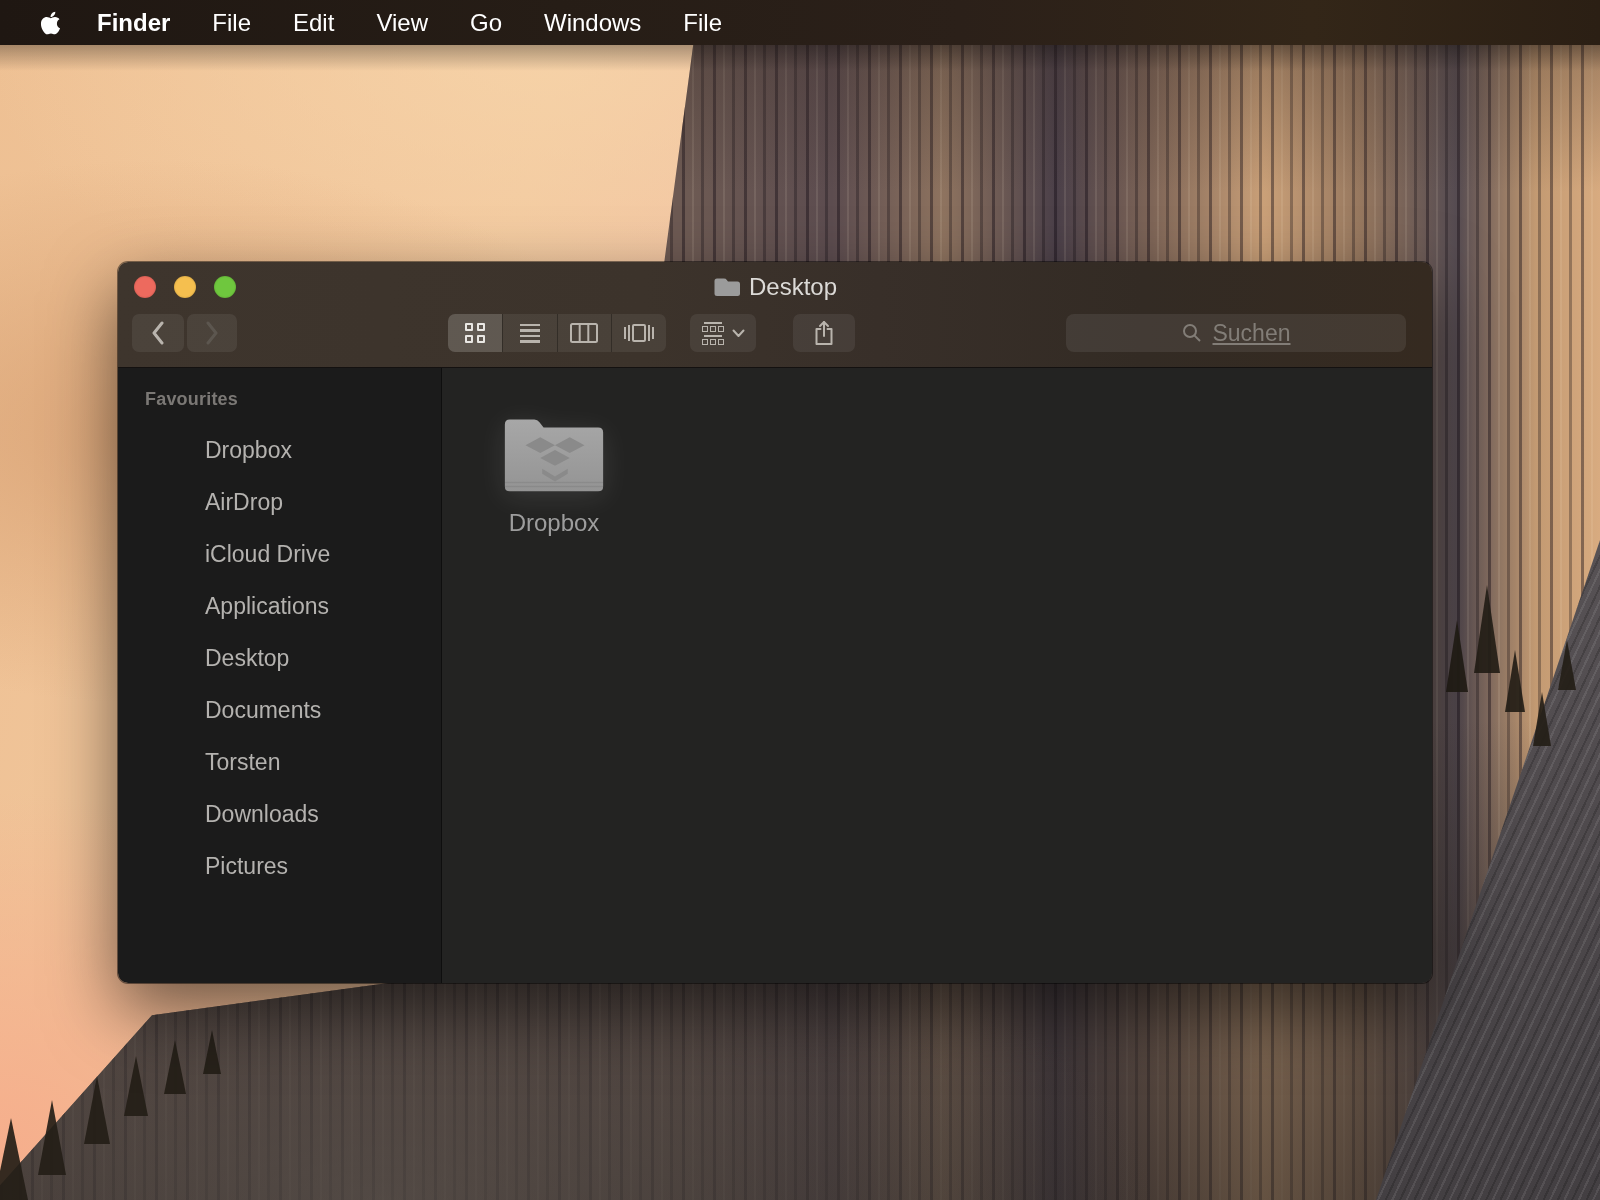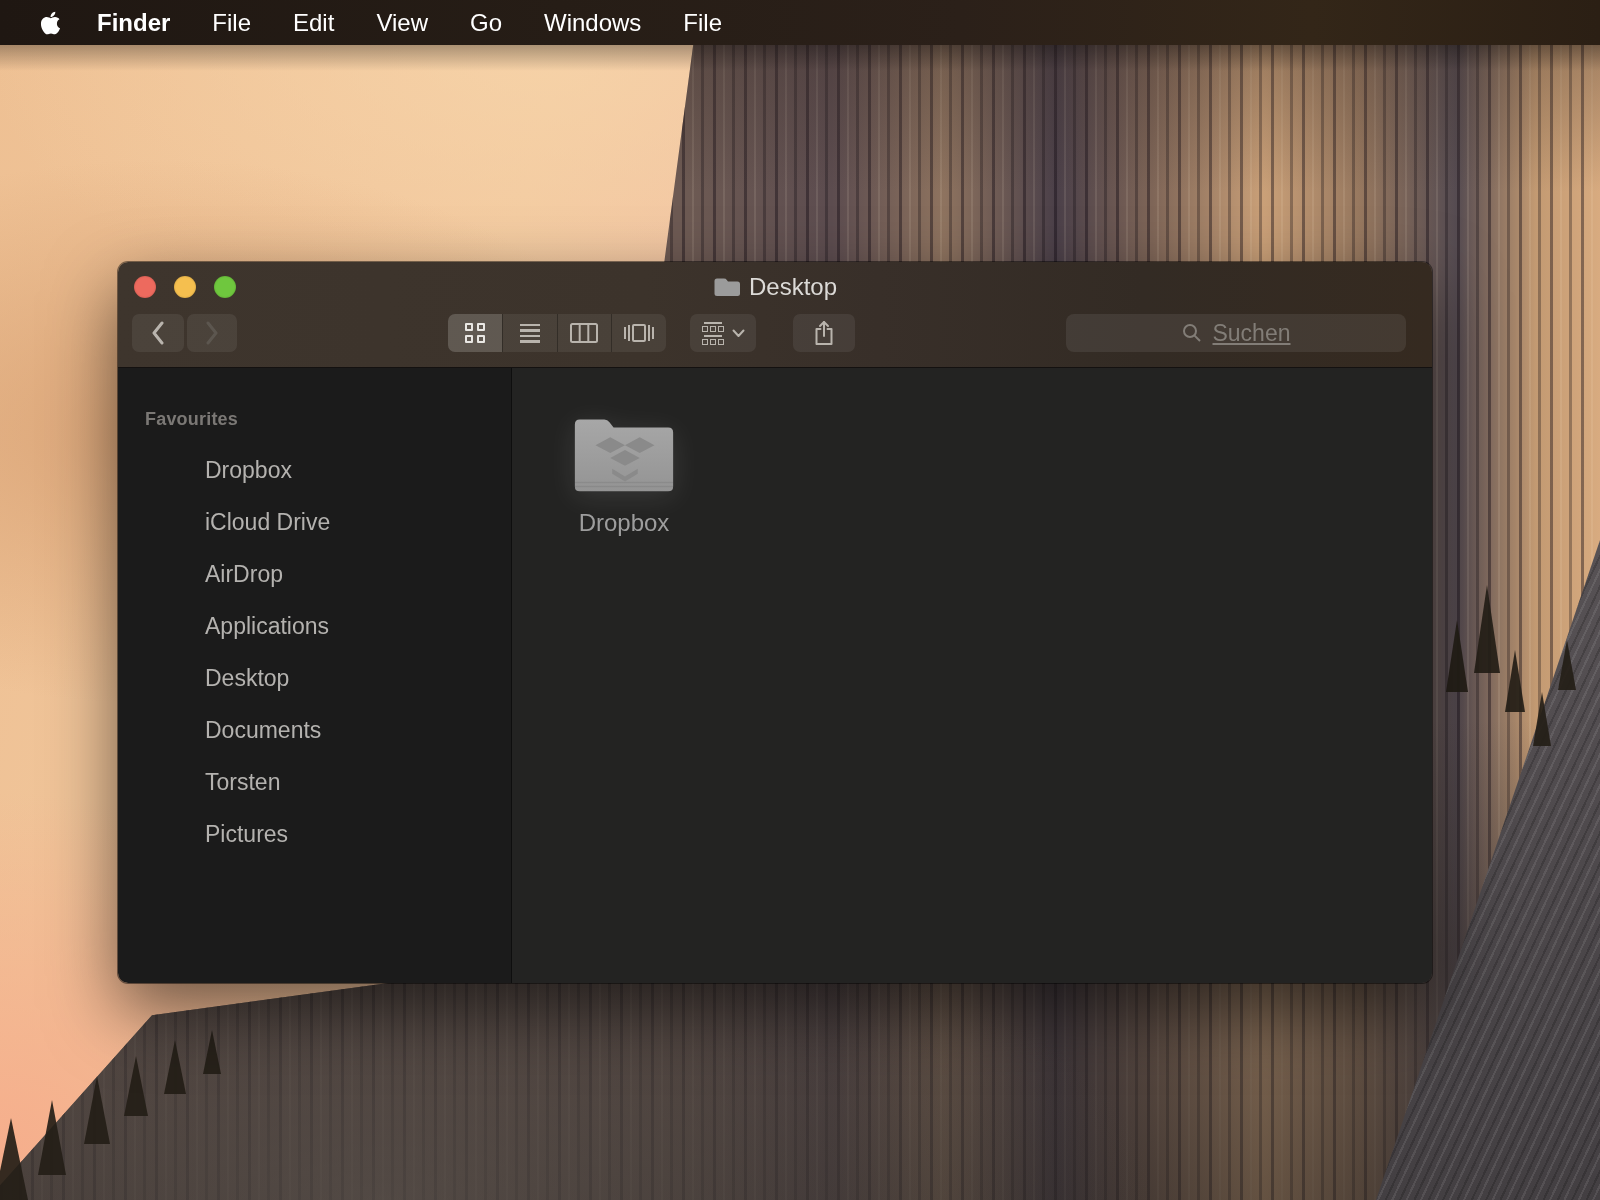--- a/index.html
+++ b/index.html
@@ -76,22 +76,22 @@
   .ic-grid span{border:2px solid currentColor;border-radius:1px;}
   .ic-list{display:flex;flex-direction:column;gap:3px;}
   .ic-list span{width:20px;height:2.5px;background:currentColor;}
   .arr-group{display:flex;flex-direction:column;gap:2px;align-items:center;}
   .arr-line{width:18px;height:2px;background:currentColor;}
   .arr-row{display:flex;gap:2px;}
   .arr-row span{width:4px;height:4px;border:1px solid currentColor;}
   .arr-stack{display:flex;flex-direction:column;gap:3px;}
   
   .winbody{position:absolute;top:106px;left:0;right:0;bottom:0;display:flex;}
-  .sidebar{width:394px;background:#1b1b1b;border-right:1px solid #0e0e0e;
-    padding-top:36px;box-sizing:border-box;}
+  .sidebar{width:324px;background:#1b1b1b;border-right:1px solid #0e0e0e;
+    padding-top:16px;box-sizing:border-box;}
   .sb-header{color:#7b7875;font-size:18px;font-weight:bold;padding-left:27px;height:30px;
     display:flex;align-items:center;letter-spacing:0.2px;}
   .sb-list{list-style:none;margin:10px 0 0 0;padding:0;}
   .sb-item{height:52px;display:flex;align-items:center;padding-left:87px;
     font-size:23px;color:#b4b2af;}
   .sb-header.devices{margin-top:8px;}
   .main{flex:1;background:#232322;position:relative;}
   .icon-cell{position:absolute;left:37px;top:39px;width:150px;
     display:flex;flex-direction:column;align-items:center;}
   .folder-svg{filter:drop-shadow(0 5px 14px rgba(255,255,255,0.10));}
@@ -233,26 +233,27 @@
         <span>Suchen</span>
       </div>
     </div>
   </div>
 
   <div class="winbody">
     <div class="sidebar">
       <div class="sb-header">Favourites</div>
       <ul class="sb-list">
         <li class="sb-item">Dropbox</li>
+        <li class="sb-item">AirDrop</li>
         <li class="sb-item">iCloud Drive</li>
-        <li class="sb-item">AirDrop</li>
         <li class="sb-item">Applications</li>
         <li class="sb-item">Desktop</li>
         <li class="sb-item">Documents</li>
         <li class="sb-item">Torsten</li>
+        <li class="sb-item">Downloads</li>
         <li class="sb-item">Pictures</li>
       </ul>
     </div>
 
     <div class="main">
       <div class="icon-cell">
         <svg class="folder-svg" width="114" height="94" viewBox="0 0 116 94">
           <defs>
             <linearGradient id="fg" x1="0" y1="0" x2="0" y2="1">
               <stop offset="0" stop-color="#a7a7a7"></stop>

